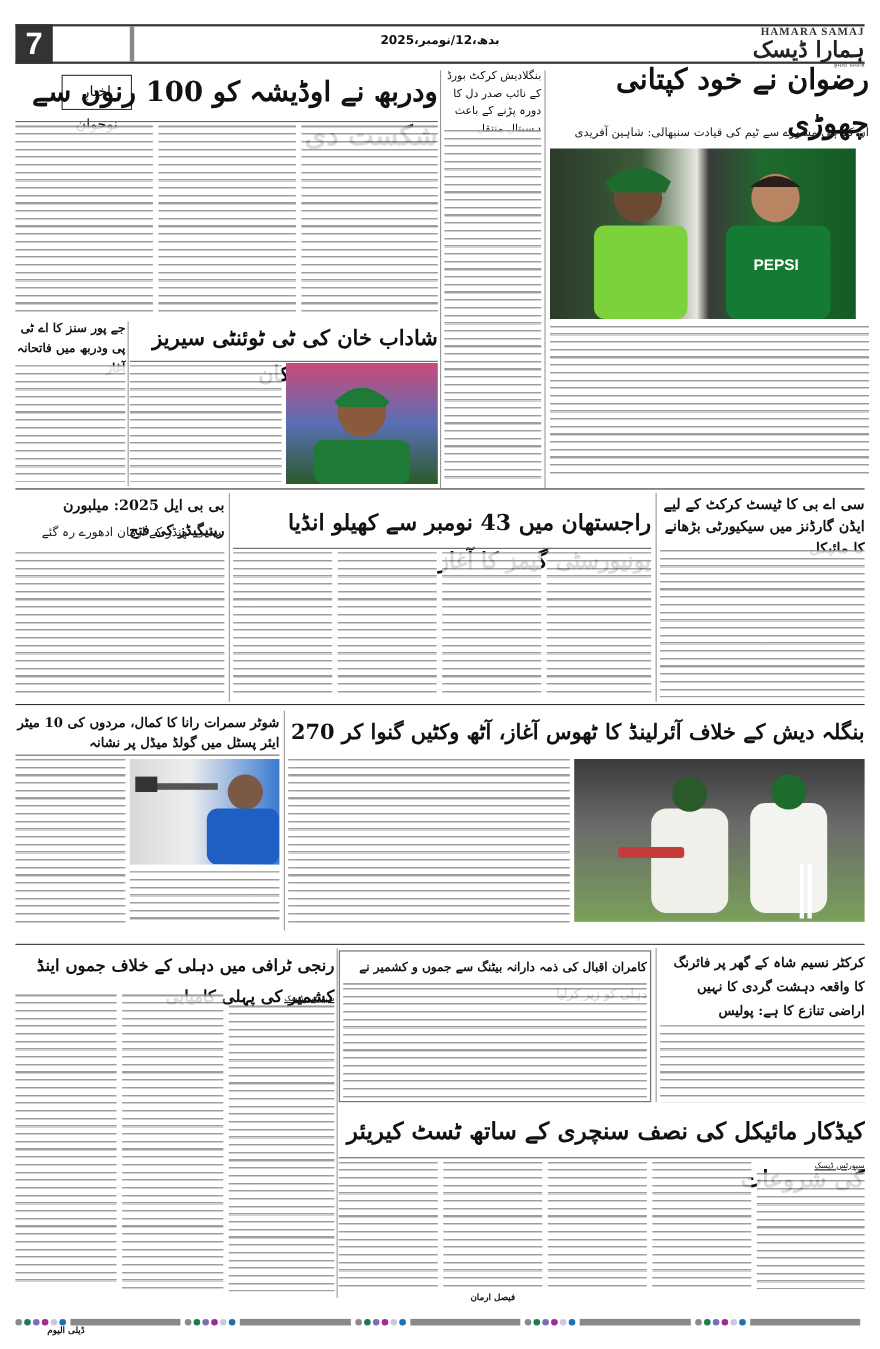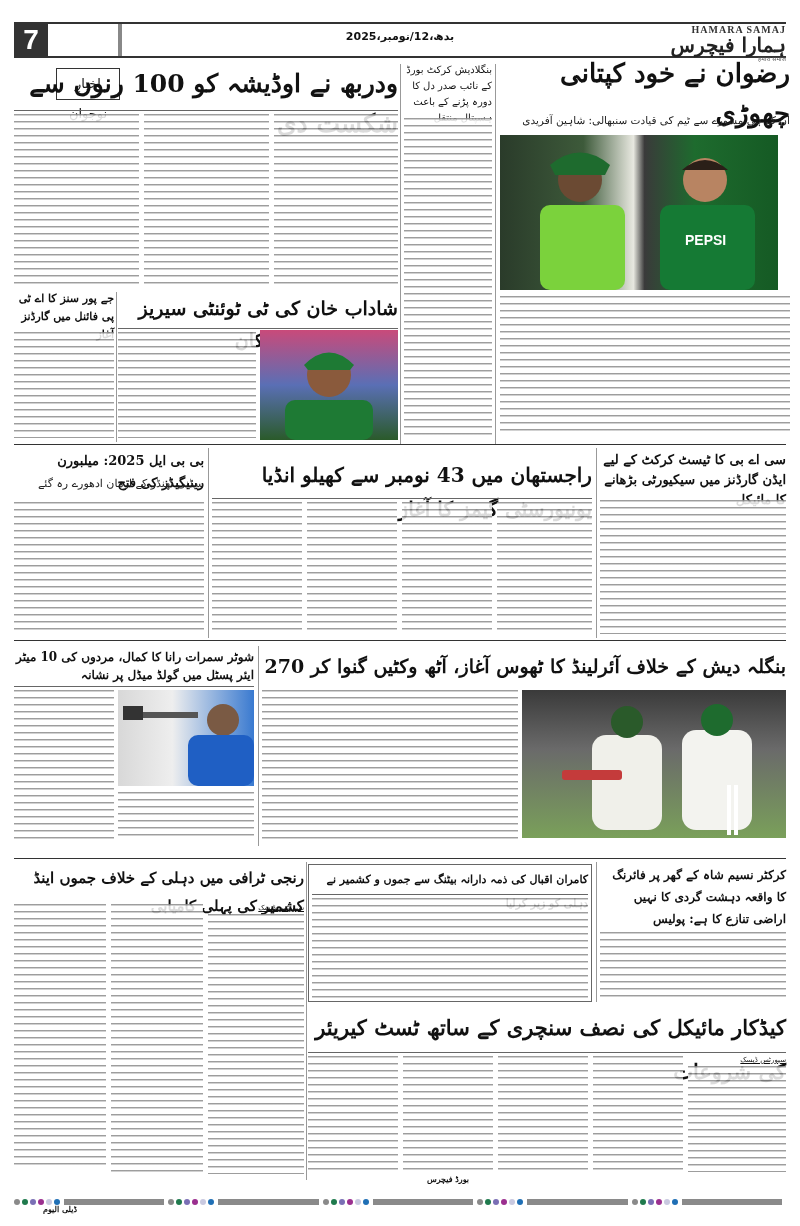--- a/index.html
+++ b/index.html
@@ -28,21 +28,21 @@
 </head>
 <body>
 
 <div class="abs masthead"></div>
 <div class="abs pagenum">7</div>
 <div class="abs section-box rtl" style="text-align:center;margin-top:44px;">اخبارِ نوجوان</div>
 <div class="abs sep-bar"></div>
 <div class="abs date rtl" style="text-align:center;">بدھ،12/نومبر،2025</div>
 <div class="abs logo">
   <div class="en">HAMARA SAMAJ</div>
-  <div class="ur rtl">ہمارا فیچرس</div>
+  <div class="ur rtl">ہمارا ڈیسک</div>
   <div style="font-size:6px;color:#555;">हमारा समाज</div>
 </div>
 
 <div class="abs rtl headline" style="left:500px; top:53px; width:290px; font-size:26px; line-height:40px;">رضوان نے خود کپتانی چھوڑی</div>
 <div class="abs rtl sub" style="left:500px; top:114px; width:290px; font-size:10.5px;">ان کے ہی مشورے سے ٹیم کی قیادت سنبھالی: شاہین آفریدی</div>
 <div class="abs photo" style="left:500px; top:135px; width:278px; height:155px; background:linear-gradient(90deg,#2a3b2a 0%,#3d5a3a 30%,#e8e8e0 48%,#3a3a3a 52%,#1e6b2e 70%,#155a24 100%);" title="Pakistan cricketers Mohammad Rizwan and Shaheen Afridi in green kits">
   <svg width="278" height="155">
     <circle cx="80" cy="45" r="22" fill="#6b4a33"></circle>
     <path d="M50 30 Q80 5 110 30 L105 40 L55 40 Z" fill="#1e6b2e"></path>
     <rect x="40" y="70" width="85" height="85" rx="10" fill="#7bd23c"></rect>
@@ -69,21 +69,21 @@
 <div class="abs rule-h" style="left:118px; top:328px; width:280px;"></div>
 <div class="abs photo" style="left:260px; top:330px; width:138px; height:110px; background:linear-gradient(180deg,#c94a7a 0%,#5a6fb5 50%,#2a5a2a 100%);" title="Shadab Khan in Pakistan cap and kit">
   <svg width="138" height="110">
     <circle cx="69" cy="45" r="22" fill="#8a5a3c"></circle>
     <path d="M44 35 Q69 10 94 35 L90 40 L48 40 Z" fill="#1e7a34"></path>
     <rect x="25" y="70" width="88" height="40" rx="10" fill="#1e7a34"></rect>
   </svg>
 </div>
 <div class="abs text-block" style="left:118px; top:332px; width:138px; height:106px;"></div>
 
-<div class="abs rtl headline" style="left:14px; top:290px; width:100px; font-size:11px; line-height:18px;">جے پور سنز کا اے ٹی پی فائنل میں گارڈنز آغاز</div>
+<div class="abs rtl headline" style="left:14px; top:290px; width:100px; font-size:11px; line-height:18px;">جے پور سنز کا اے ٹی پی ودربھ میں فاتحانہ آغاز</div>
 <div class="abs text-block" style="left:14px; top:332px; width:100px; height:106px;"></div>
 <div class="abs rule-v" style="left:116px; top:292px; height:150px;"></div>
 
 <div class="abs rule-h" style="left:14px; top:444px; width:772px; background:#333;"></div>
 
 <div class="abs rtl headline" style="left:600px; top:450px; width:186px; font-size:13px; line-height:20px;">سی اے بی کا ٹیسٹ کرکٹ کے لیے ایڈن گارڈنز میں سیکیورٹی بڑھانے کا مائیکل</div>
 <div class="abs text-block" style="left:600px; top:500px; width:186px; height:134px;"></div>
 <div class="abs rule-v" style="left:596px; top:448px; height:190px;"></div>
 
 <div class="abs rtl headline" style="left:212px; top:458px; width:380px; font-size:20px; line-height:34px;">راجستھان میں 43 نومبر سے کھیلو انڈیا یونیورسٹی گیمز کا آغاز</div>
@@ -148,21 +148,21 @@
 <div class="abs rule-v" style="left:306px; top:862px; height:318px;"></div>
 
 <div class="abs rtl headline" style="left:308px; top:1006px; width:478px; font-size:21px; line-height:44px;">کیڈکار مائیکل کی نصف سنچری کے ساتھ ٹسٹ کیریئر کی شروعات</div>
 <div class="abs rule-h" style="left:308px; top:1052px; width:478px;"></div>
 <div class="abs rtl" style="left:730px; top:1056px; width:56px; font-size:7px; text-decoration:underline;">سپورٹس ڈیسک</div>
 <div class="abs text-block" style="left:308px; top:1056px; width:90px; height:116px;"></div>
 <div class="abs text-block" style="left:403px; top:1056px; width:90px; height:116px;"></div>
 <div class="abs text-block" style="left:498px; top:1056px; width:90px; height:116px;"></div>
 <div class="abs text-block" style="left:593px; top:1056px; width:90px; height:116px;"></div>
 <div class="abs text-block" style="left:688px; top:1066px; width:98px; height:106px;"></div>
-<div class="abs credit rtl" style="left:403px; top:1174px; width:90px; text-align:center;">بورڈ فیچرس</div>
+<div class="abs credit rtl" style="left:403px; top:1174px; width:90px; text-align:center;">فیصل ارمان</div>
 
 <div class="abs" style="left:14px; top:1198px; width:772px; height:8px;" id="footer">
     <div style="position: absolute; top: 0px; left: 0px; display: flex; align-items: center; height: 8px;">
       <span class="dot" style="background: rgb(138, 138, 138);"></span>
       <span class="dot" style="background: rgb(31, 122, 77);"></span>
       <span class="dot" style="background: rgb(122, 111, 181);"></span>
       <span class="dot" style="background: rgb(155, 47, 143);"></span>
       <span class="dot" style="background: rgb(201, 201, 224);"></span>
       <span class="dot" style="background: rgb(31, 111, 181);"></span>
     </div>

